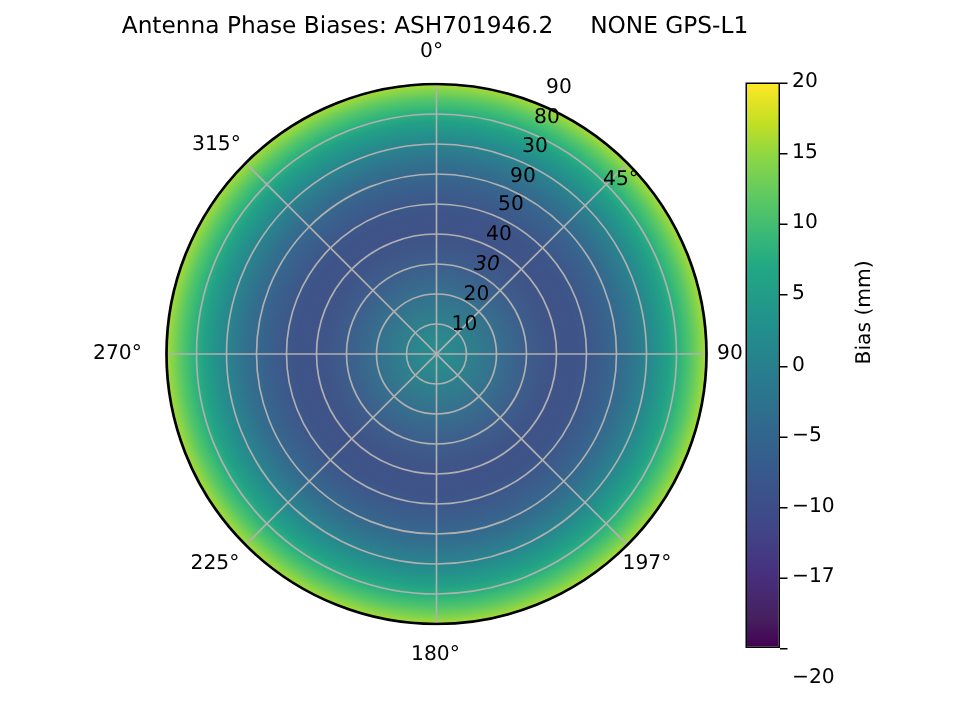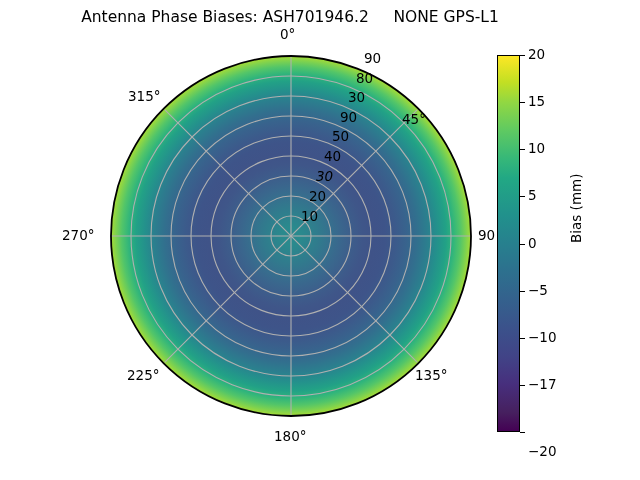--- a/index.html
+++ b/index.html
@@ -189,21 +189,21 @@
         <line x1="54.7" y1="54.7" x2="307.3" y2="307.3"></line>
         <line x1="307.3" y1="54.7" x2="54.7" y2="307.3"></line>
       </g>
 
       <circle cx="181" cy="181" r="180" fill="none" stroke="#000000" stroke-width="1.8"></circle>
     </svg>
 
     <div class="ang-label" style="left:170px;  top:-27px;">0°</div>
     <div class="ang-label" style="left:292px;  top:35px;margin-top:23px;">45°</div>
     <div class="ang-label" style="left:368px;  top:174px;">90</div>
-    <div class="ang-label" style="left:305px;  top:314px;">135°</div>
+    <div class="ang-label" style="left:305px;  top:314px;">197°</div>
     <div class="ang-label" style="left:164px;  top:375px;">180°</div>
     <div class="ang-label" style="left:17px;   top:314px;">225°</div>
     <div class="ang-label" style="left:-48px;  top:174px;">270°</div>
     <div class="ang-label" style="left:18px;   top:35px;">315°</div>
 
     <div class="rad-label" style="left:191px; top:155px;">10</div>
     <div class="rad-label" style="left:199px; top:135px;">20</div>
     <div class="rad-label" style="left:206px; top:115px;font-style:italic;">30</div>
     <div class="rad-label" style="left:214px; top:95px;">40</div>
     <div class="rad-label" style="left:222px; top:75px;text-align:right;">50</div>

